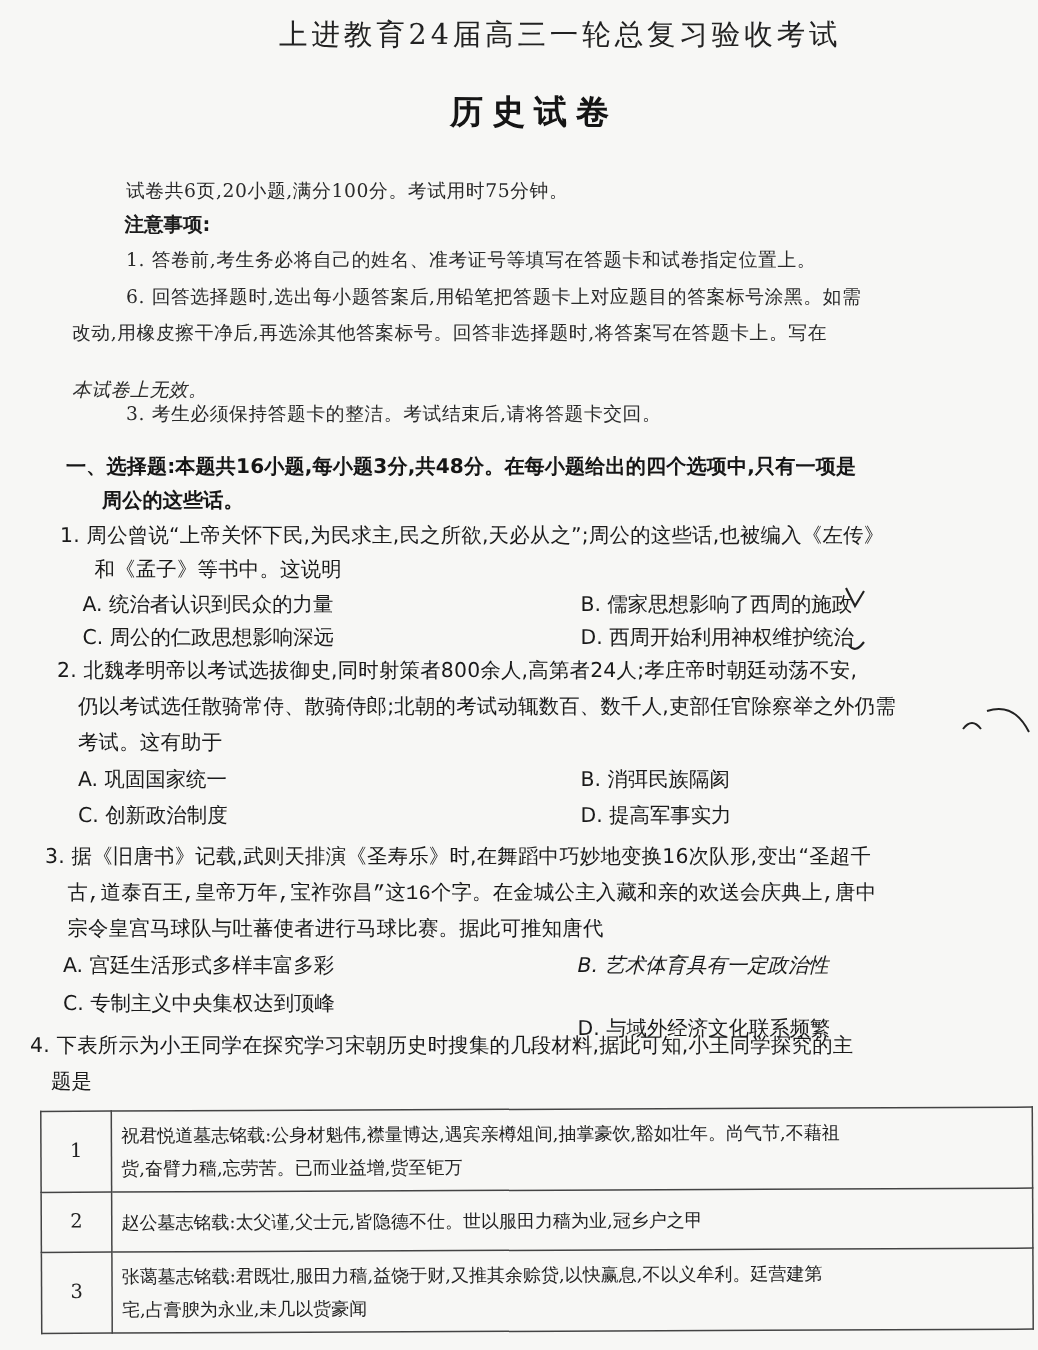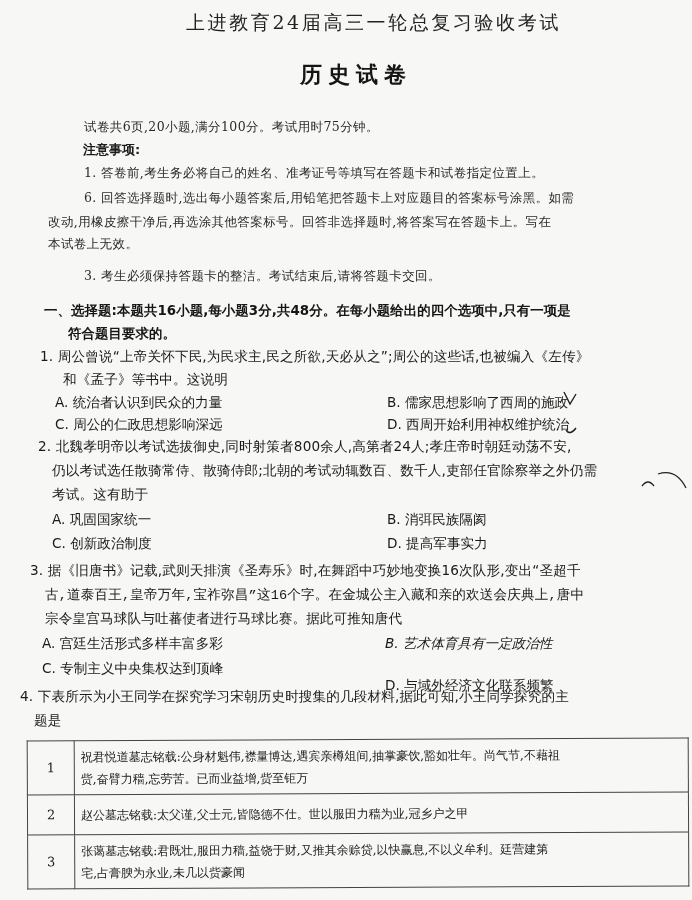--- a/index.html
+++ b/index.html
@@ -38,25 +38,25 @@
 <body>
 
 <div class="abs exam-title">上进教育24届高三一轮总复习验收考试</div>
 <div class="abs paper-title">历史试卷</div>
 
 <div class="abs intro" style="left:84px;top:119px;">试卷共6页,20小题,满分100分。考试用时75分钟。</div>
 <div class="abs notice-head" style="left:50px;top:141px;">注意事项:</div>
 <div class="abs intro" style="left:84px;top:165px;">1. 答卷前,考生务必将自己的姓名、准考证号等填写在答题卡和试卷指定位置上。</div>
 <div class="abs intro" style="left:84px;top:190px;">6. 回答选择题时,选出每小题答案后,用铅笔把答题卡上对应题目的答案标号涂黑。如需</div>
 <div class="abs intro" style="left:48px;top:214px;">改动,用橡皮擦干净后,再选涂其他答案标号。回答非选择题时,将答案写在答题卡上。写在</div>
-<div class="abs intro" style="left:48px;top:236px;">本试卷上无效。</div>
+<div class="abs intro" style="left:48px;top:252px;font-style:italic;">本试卷上无效。</div>
 <div class="abs intro" style="left:84px;top:268px;">3. 考生必须保持答题卡的整洁。考试结束后,请将答题卡交回。</div>
 
 <div class="abs sec" style="left:44px;top:302px;">一、选择题:本题共16小题,每小题3分,共48分。在每小题给出的四个选项中,只有一项是</div>
-<div class="abs sec" style="left:68px;top:325px;">符合题目要求的。</div>
+<div class="abs sec" style="left:68px;top:325px;">周公的这些话。</div>
 
 <div>
   <div class="abs q" style="left:40px;top:348px;">1. 周公曾说“上帝关怀下民,为民求主,民之所欲,天必从之”;周公的这些话,也被编入《左传》</div>
   <div class="abs q" style="left:63px;top:371px;">和《孟子》等书中。这说明</div>
   <div class="abs opt" style="left:55px;top:394px;">A. 统治者认识到民众的力量</div>
   <div class="abs opt" style="left:387px;top:394px;text-align:right;">B. 儒家思想影响了西周的施政</div>
   <div class="abs opt" style="left:55px;top:416px;">C. 周公的仁政思想影响深远</div>
   <div class="abs opt" style="left:387px;top:416px;">D. 西周开始利用神权维护统治</div>
 </div>
 

